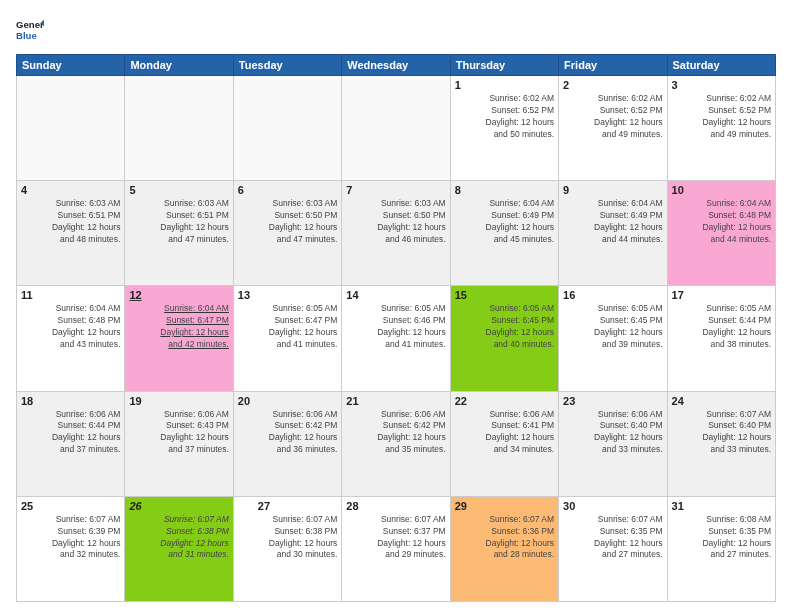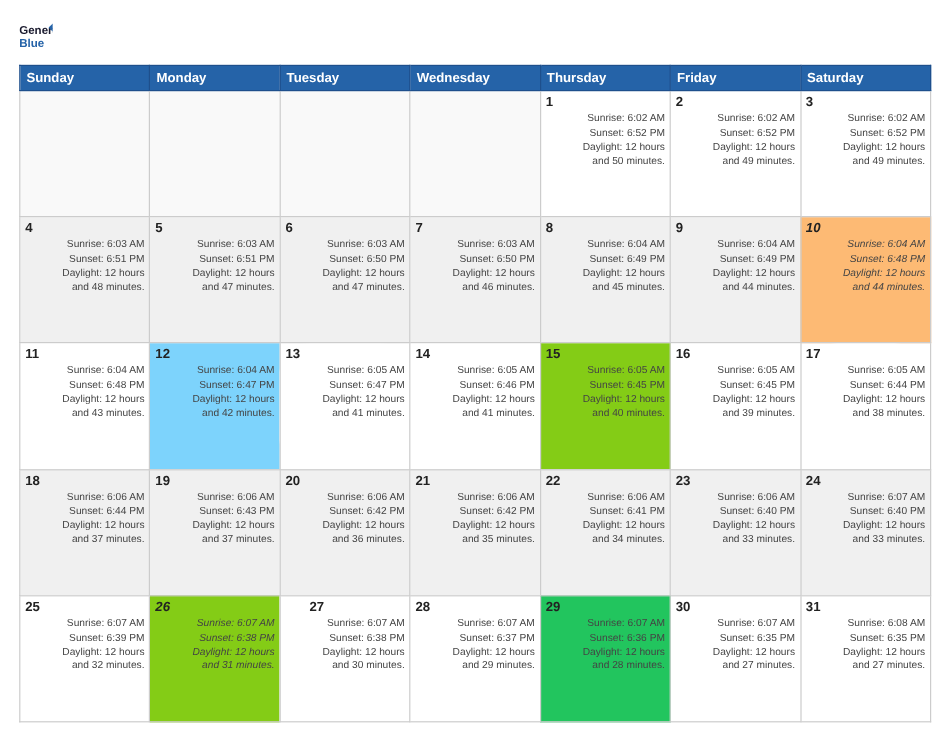--- a/index.html
+++ b/index.html
@@ -188,37 +188,37 @@
 Daylight: 12 hours
 and 45 minutes.</div>
           </td>
           <td style="background: rgb(240, 240, 240);">
             <span class="day-number">9</span>
             <div class="day-info" style="white-space: pre-line;">Sunrise: 6:04 AM
 Sunset: 6:49 PM
 Daylight: 12 hours
 and 44 minutes.</div>
           </td>
-          <td style="background: #fdba74; font-style: italic;">
+          <td style="background: #f9a8d4;">
             <span class="day-number">10</span>
             <div class="day-info" style="white-space: pre-line;">Sunrise: 6:04 AM
 Sunset: 6:48 PM
 Daylight: 12 hours
 and 44 minutes.</div>
           </td>
         </tr>
         <tr>
           <td style="background: rgb(255, 255, 255);">
             <span class="day-number">11</span>
             <div class="day-info" style="white-space: pre-line;">Sunrise: 6:04 AM
 Sunset: 6:48 PM
 Daylight: 12 hours
 and 43 minutes.</div>
           </td>
-          <td style="background: #7dd3fc;">
+          <td style="background: #f9a8d4; text-decoration: underline;">
             <span class="day-number">12</span>
             <div class="day-info" style="white-space: pre-line;">Sunrise: 6:04 AM
 Sunset: 6:47 PM
 Daylight: 12 hours
 and 42 minutes.</div>
           </td>
           <td style="background: rgb(255, 255, 255); border-radius: 24px;">
             <span class="day-number">13</span>
             <div class="day-info" style="white-space: pre-line;">Sunrise: 6:05 AM
 Sunset: 6:47 PM
@@ -327,21 +327,21 @@
 Daylight: 12 hours
 and 30 minutes.</div>
           </td>
           <td style="background: rgb(255, 255, 255);">
             <span class="day-number">28</span>
             <div class="day-info" style="white-space: pre-line;">Sunrise: 6:07 AM
 Sunset: 6:37 PM
 Daylight: 12 hours
 and 29 minutes.</div>
           </td>
-          <td style="background: #22c55e;">
+          <td style="background: #fdba74;">
             <span class="day-number">29</span>
             <div class="day-info" style="white-space: pre-line;">Sunrise: 6:07 AM
 Sunset: 6:36 PM
 Daylight: 12 hours
 and 28 minutes.</div>
           </td>
           <td style="background: rgb(255, 255, 255);">
             <span class="day-number">30</span>
             <div class="day-info" style="white-space: pre-line;">Sunrise: 6:07 AM
 Sunset: 6:35 PM

